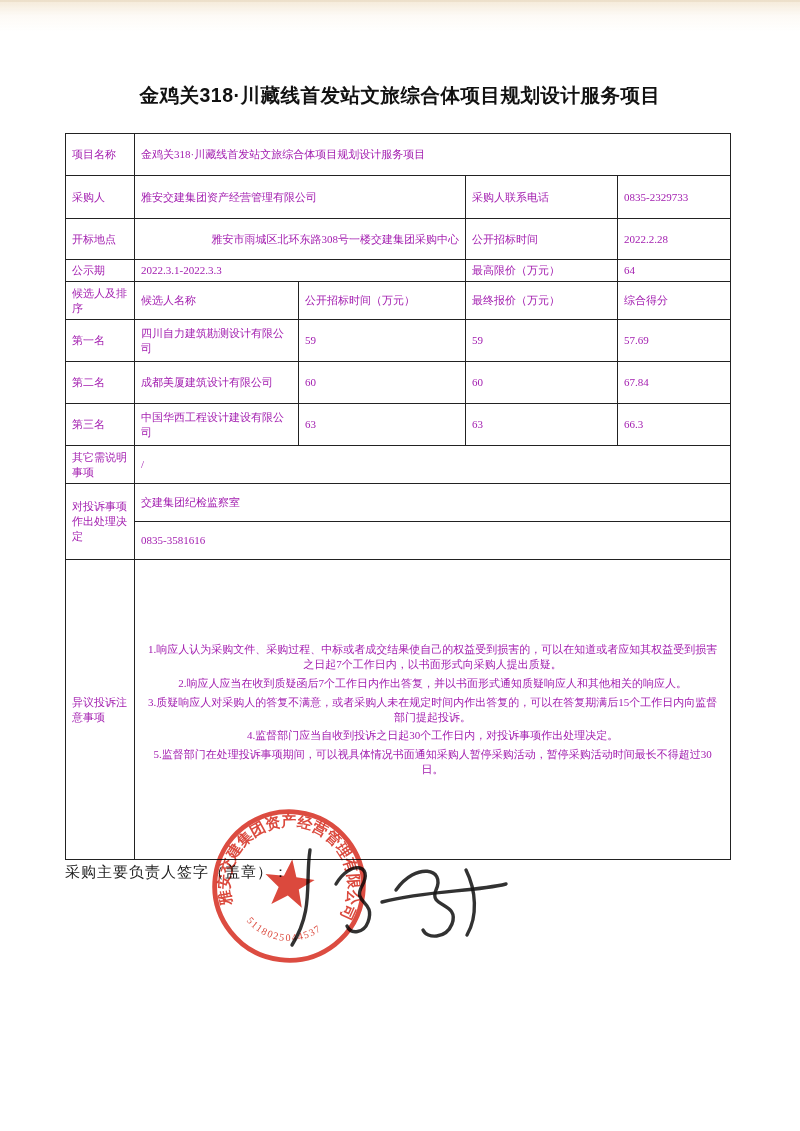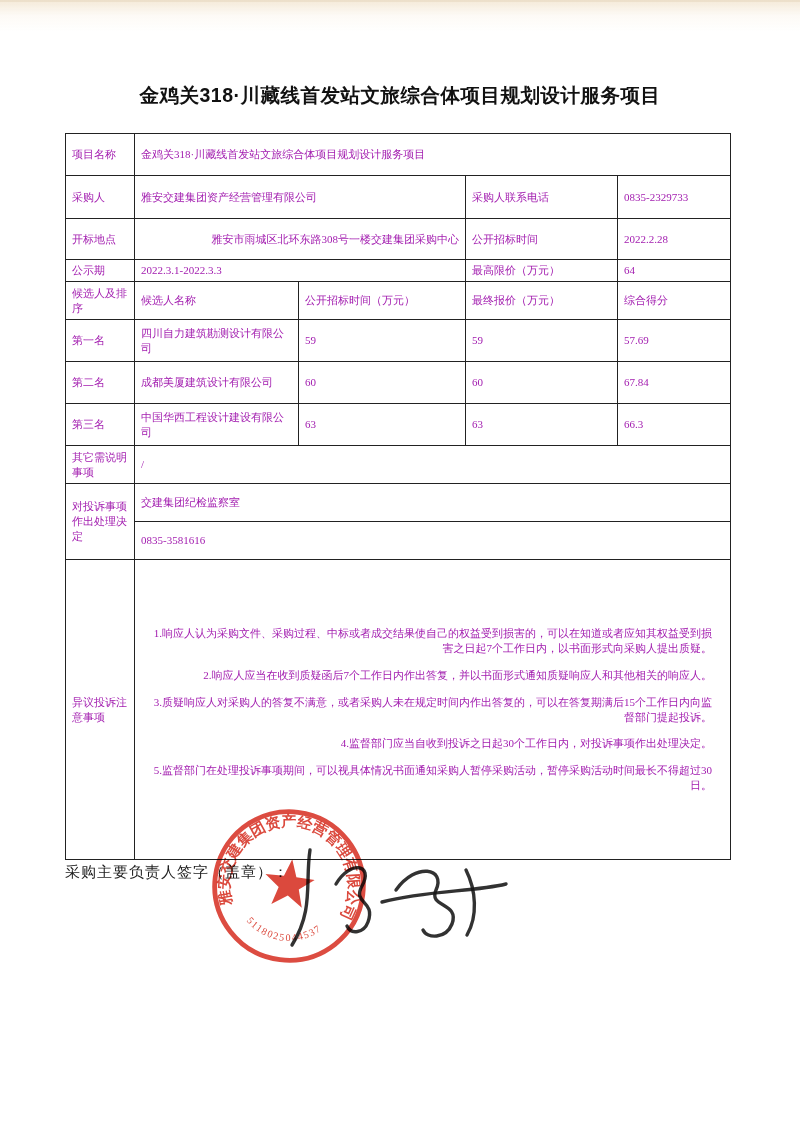--- a/index.html
+++ b/index.html
@@ -28,21 +28,21 @@
     padding:2px 6px; vertical-align:middle; word-break:break-all;
     color:#a21caf;
   }
   td.lab { padding:2px 4px; }
   .c { text-align:left; }
   .l { text-align:left; }
   .indent { text-indent:12px;text-align:right; }
   tr.h42 { height:42px; } tr.h43 { height:43px; } tr.h41 { height:41px; }
   tr.h22 { height:22px;margin-left:17px; } tr.h38 { height:38px;margin-top:12px; } tr.hbig { height:300px; }
   td.obj-cell { padding:6px 8px; }
-  .obj-line { margin:12px; text-align:right; }
+  .obj-line { margin:4px; text-align:center; }
   .sig-row {
     position:absolute; left:65px; top:863px; font-size:15px; letter-spacing:1px;
   }
   .stamp-svg {
     position:absolute; left:207px; top:804px; width:164px; height:164px;
     mix-blend-mode:multiply; transform:rotate(7deg); pointer-events:none;
   }
   .sign-svg {
     position:absolute; left:278px; top:842px; width:240px; height:115px;
     mix-blend-mode:multiply; pointer-events:none;

